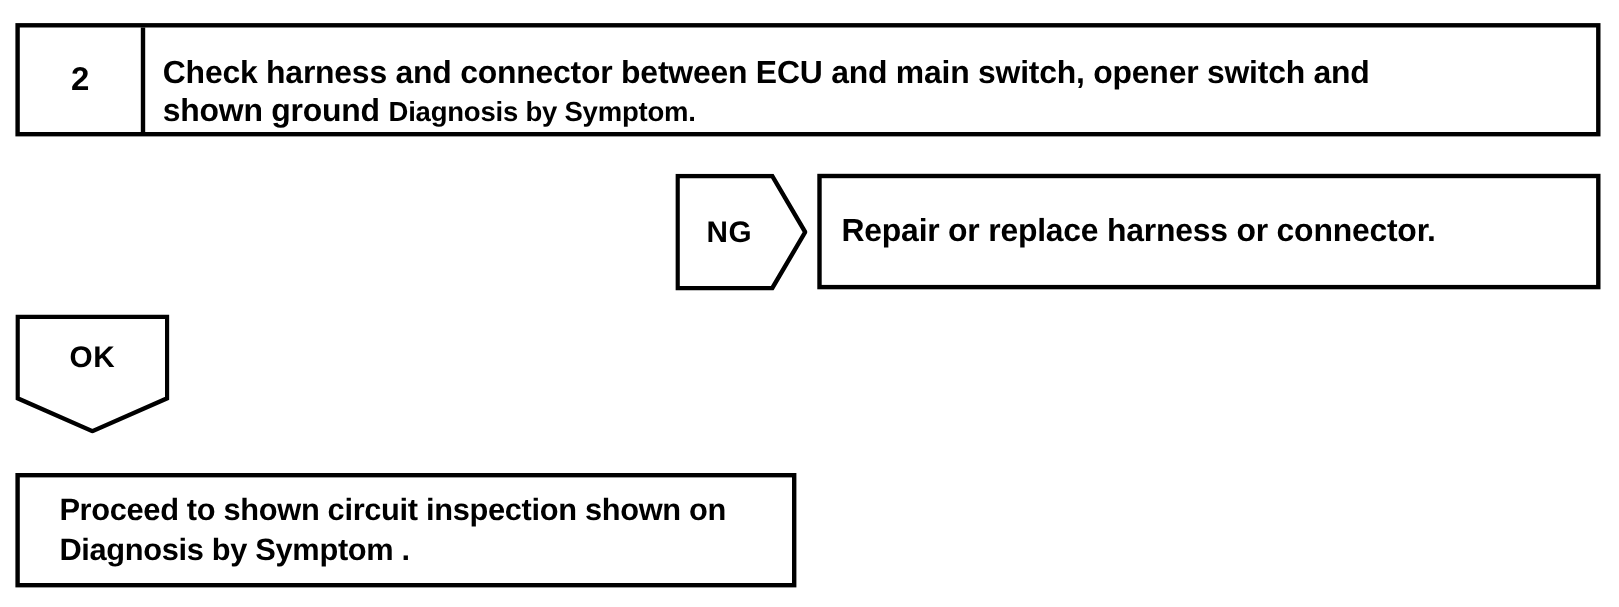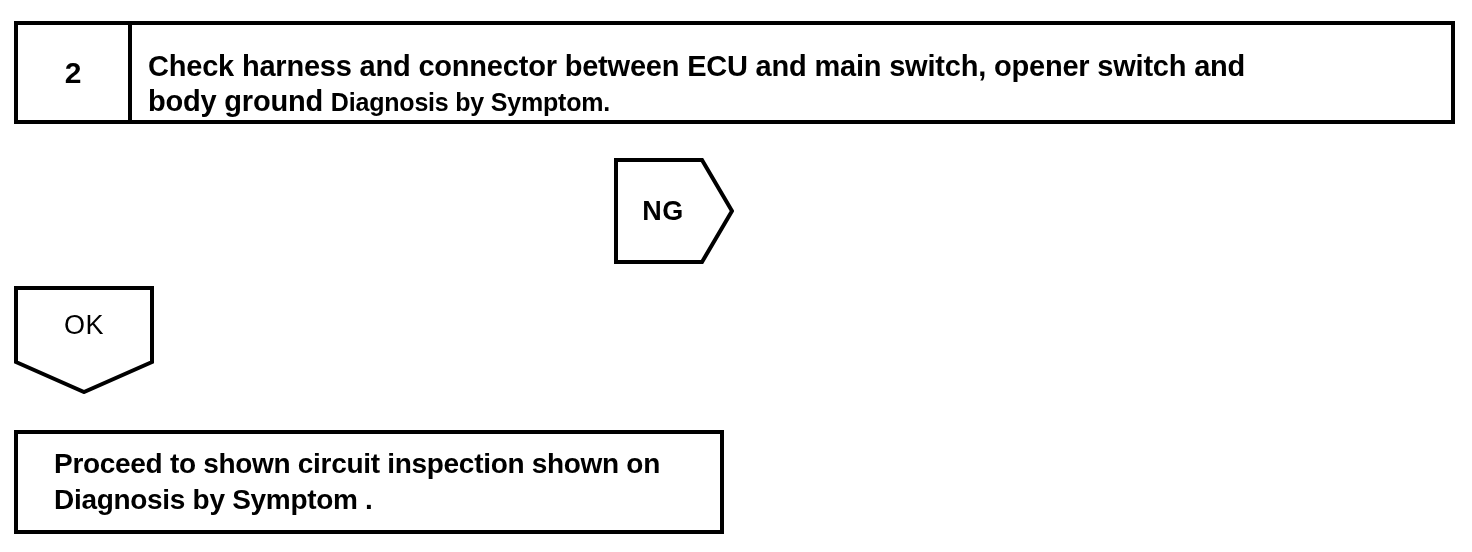--- a/index.html
+++ b/index.html
@@ -133,21 +133,21 @@
   .ok-label {
     position: absolute;
     left: 0;
     top: 0;
     width: 140px;
     height: 78px;
     display: flex;
     align-items: center;
     justify-content: center;
     font-size: 27px;
-    font-weight: normal;
+    font-weight: bold;
     letter-spacing: 0.5px;
     text-align: right;
   }
 
   .ok-action-box {
     position: absolute;
     left: 14px;
     top: 430px;
     width: 710px;
     height: 104px;
@@ -174,32 +174,35 @@
 
 <div id="canvas">
 
   <div class="step-row">
     <div class="step-number-cell">
       <span class="step-number">2</span>
     </div>
     <div class="step-text-cell">
       <div class="step-text">
         <span>Check harness and connector between ECU and main switch, opener switch and</span><br>
-        <span>body ground</span><span> </span><span class="ref">Diagnosis by Symptom</span><span class="ref-dot">.</span>
+        <span>shown ground</span><span> </span><span class="ref">Diagnosis by Symptom</span><span class="ref-dot">.</span>
       </div>
     </div>
   </div>
 
   <div class="ng-marker">
     <svg viewBox="0 0 120 106" xmlns="http://www.w3.org/2000/svg">
       <polygon points="2,2 88,2 118,53 88,104 2,104" fill="#ffffff" stroke="#000000" stroke-width="4" stroke-linejoin="miter"></polygon>
     </svg>
     <span class="ng-label">NG</span>
   </div>
 
+  <div class="ng-action-box">
+    <span class="ng-action-text">Repair or replace harness or connector.</span>
+  </div>
 
   <div class="ok-marker">
     <svg viewBox="0 0 140 108" xmlns="http://www.w3.org/2000/svg">
       <polygon points="2,2 138,2 138,76 70,106 2,76" fill="#ffffff" stroke="#000000" stroke-width="4" stroke-linejoin="miter"></polygon>
     </svg>
     <span class="ok-label">OK</span>
   </div>
 
   <div class="ok-action-box">
     <div class="ok-action-text">

